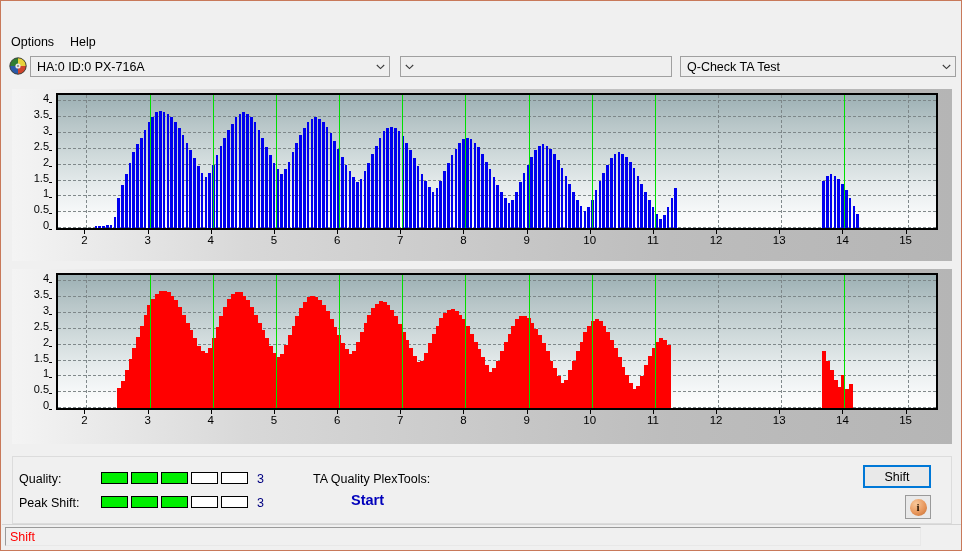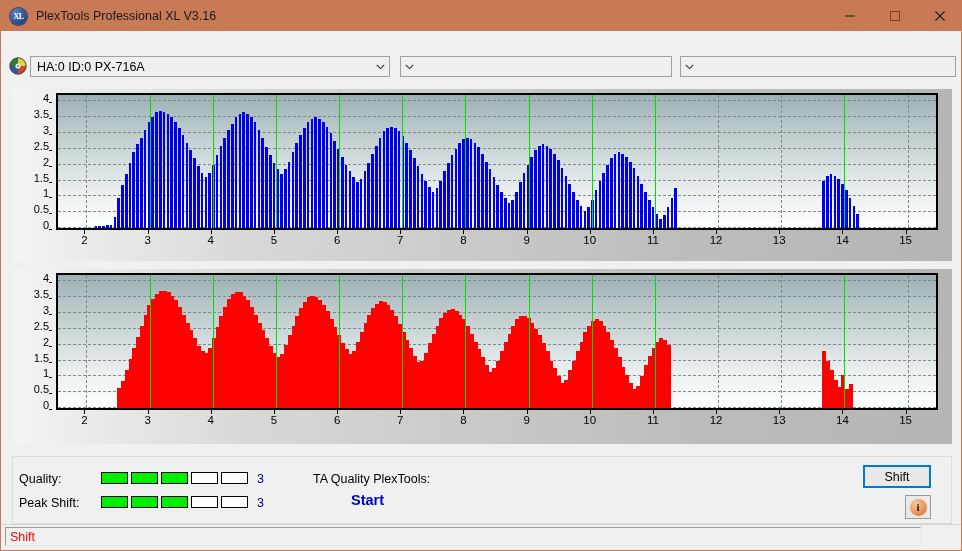--- a/index.html
+++ b/index.html
@@ -330,43 +330,25 @@
     font-size: 12.5px;
     color: #ff0000;
     white-space: nowrap;
   }
 </style>
 </head>
 <body>
 
 <div id="app">
 
-  <div id="titlebar">
-    <div id="title-icon">XL</div>
-    <div id="title-text">PlexTools Professional XL V3.16</div>
-    <div id="win-controls">
-      <div class="wbtn">
-        <svg width="12" height="12" viewBox="0 0 12 12">
-            <line x1="1" y1="6" x2="11" y2="6" stroke="#1a1a1a" stroke-width="1"></line>
-          </svg>
-      </div>
-      <div class="wbtn">
-        <svg width="12" height="12" viewBox="0 0 12 12">
-            <rect x="1.5" y="1.5" width="9" height="9" fill="none" stroke="#7a4026" stroke-width="1"></rect>
-          </svg>
-      </div>
-      <div class="wbtn">
-        <svg width="12" height="12" viewBox="0 0 12 12">
-            <line x1="1.5" y1="1.5" x2="10.5" y2="10.5" stroke="#1a1a1a" stroke-width="1.1"></line>
-            <line x1="10.5" y1="1.5" x2="1.5" y2="10.5" stroke="#1a1a1a" stroke-width="1.1"></line>
-          </svg>
-      </div>
-    </div>
+
+  <div id="menubar">
+    <div class="menu-item">Options</div>
+    <div class="menu-item">Help</div>
   </div>
-
 
   <div id="toolbar">
     <div id="disc-icon">
       <svg width="18" height="18" viewBox="0 0 18 18">
         <circle cx="9" cy="9" r="8.2" fill="#2f7d32"></circle>
         <path d="M9 0.8 A8.2 8.2 0 0 1 17.2 9 L9 9 Z" fill="#e8d23a"></path>
         <path d="M17.2 9 A8.2 8.2 0 0 1 9 17.2 L9 9 Z" fill="#d0442c"></path>
         <path d="M9 17.2 A8.2 8.2 0 0 1 0.8 9 L9 9 Z" fill="#2b59a8"></path>
         <circle cx="9" cy="9" r="2.6" fill="#e8e8e8"></circle>
         <circle cx="9" cy="9" r="1.1" fill="#888"></circle>
@@ -385,20 +367,21 @@
 
     <div class="combo" id="combo-func">
       <div class="arrow">
         <svg width="9" height="6" viewBox="0 0 9 6">
             <polyline points="0.8,1 4.5,4.6 8.2,1" fill="none" stroke="#3a3a3a" stroke-width="1.1"></polyline>
           </svg>
       </div>
     </div>
 
     <div class="combo" id="combo-test">
+      <div class="combo-label">Q-Check TA Test</div>
       <div class="arrow">
         <svg width="9" height="6" viewBox="0 0 9 6">
             <polyline points="0.8,1 4.5,4.6 8.2,1" fill="none" stroke="#3a3a3a" stroke-width="1.1"></polyline>
           </svg>
       </div>
     </div>
   </div>
 
   <div class="chart-panel" id="chart-panel-1">
     <div class="ylabels" id="ylabels-1">

